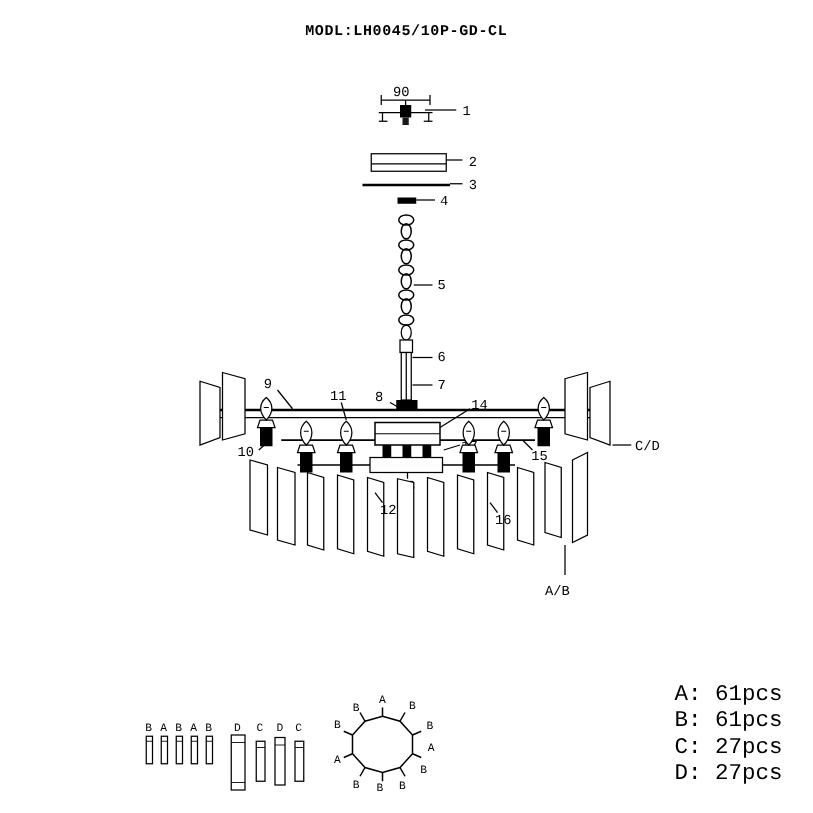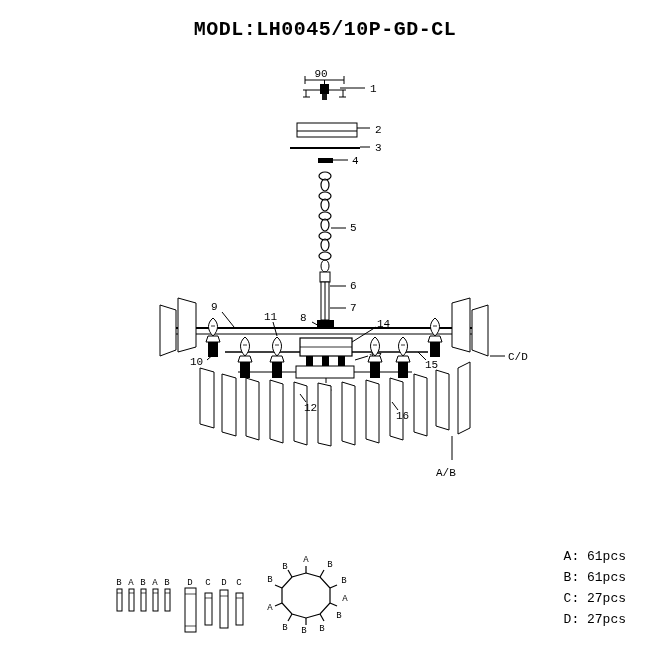--- a/index.html
+++ b/index.html
@@ -19,21 +19,21 @@
     position: absolute;
     inset: 0;
   }
   .title {
     position: absolute;
     top: 18px;
     left: 0;
     width: 650px;
     text-align: center;
     font-family: "Liberation Mono", monospace;
-    font-size: 20px;
+    font-size: 12px;
     font-weight: bold;
     letter-spacing: 0.5px;
   }
   svg.dgm {
     position: absolute;
     top: 0;
     left: 0;
     width: 650px;
     height: 650px;
   }
@@ -45,21 +45,21 @@
   .lbl-sm {
     font-family: "Liberation Mono", monospace;
     font-size: 9px;
     fill: #000;
   }
   .legend {
     position: absolute;
     right: 24px;
     top: 546px;
     font-family: "Liberation Mono", monospace;
-    font-size: 13px;
+    font-size: 18px;
     line-height: 21px;
     text-align: left;
   }
   .legend div { white-space: pre; }
 </style>
 </head>
 <body>
 
 <div id="stage">
 

